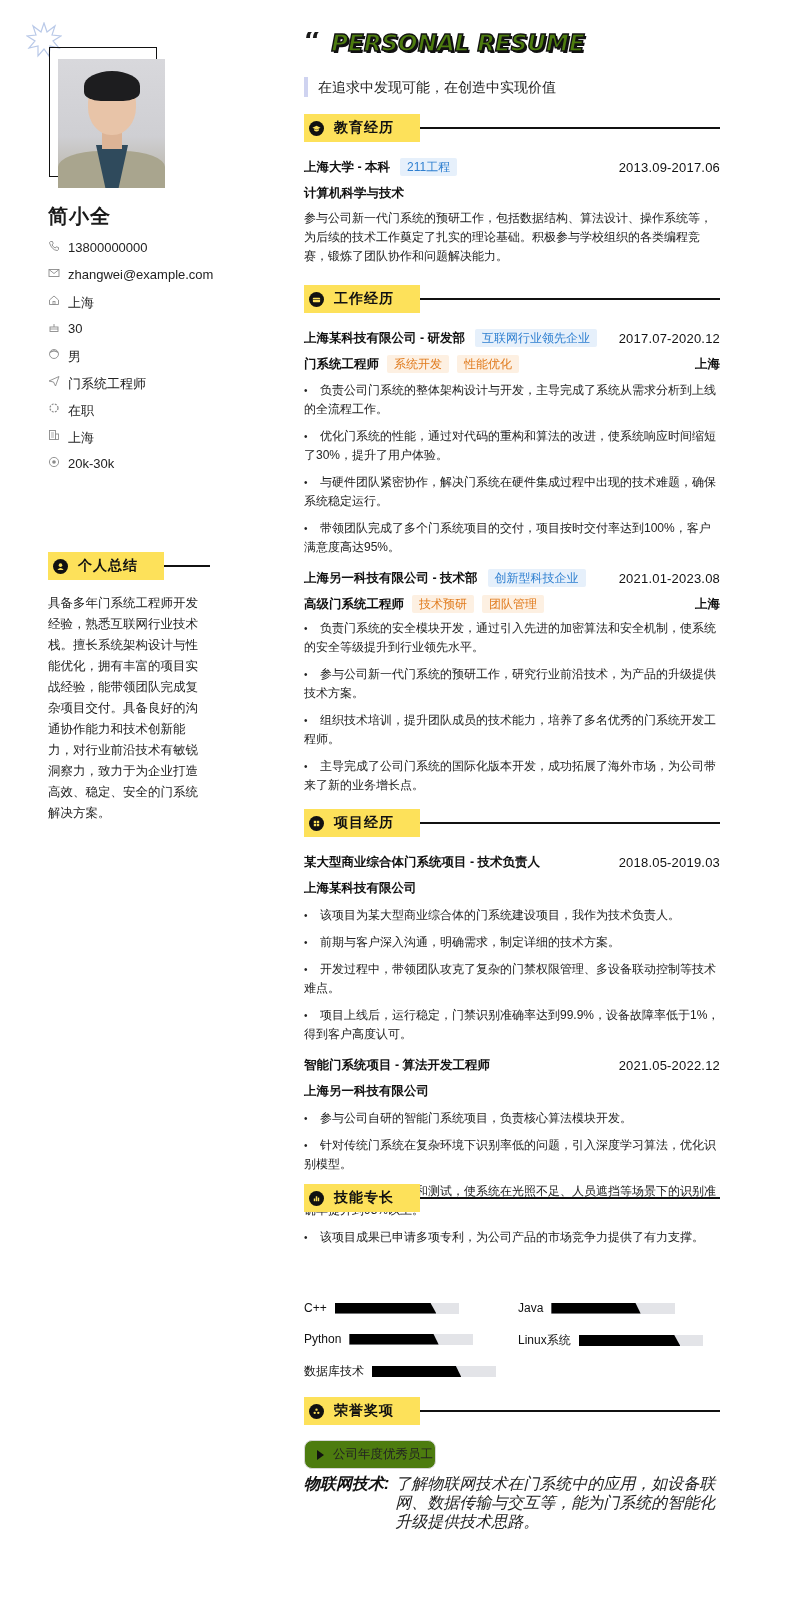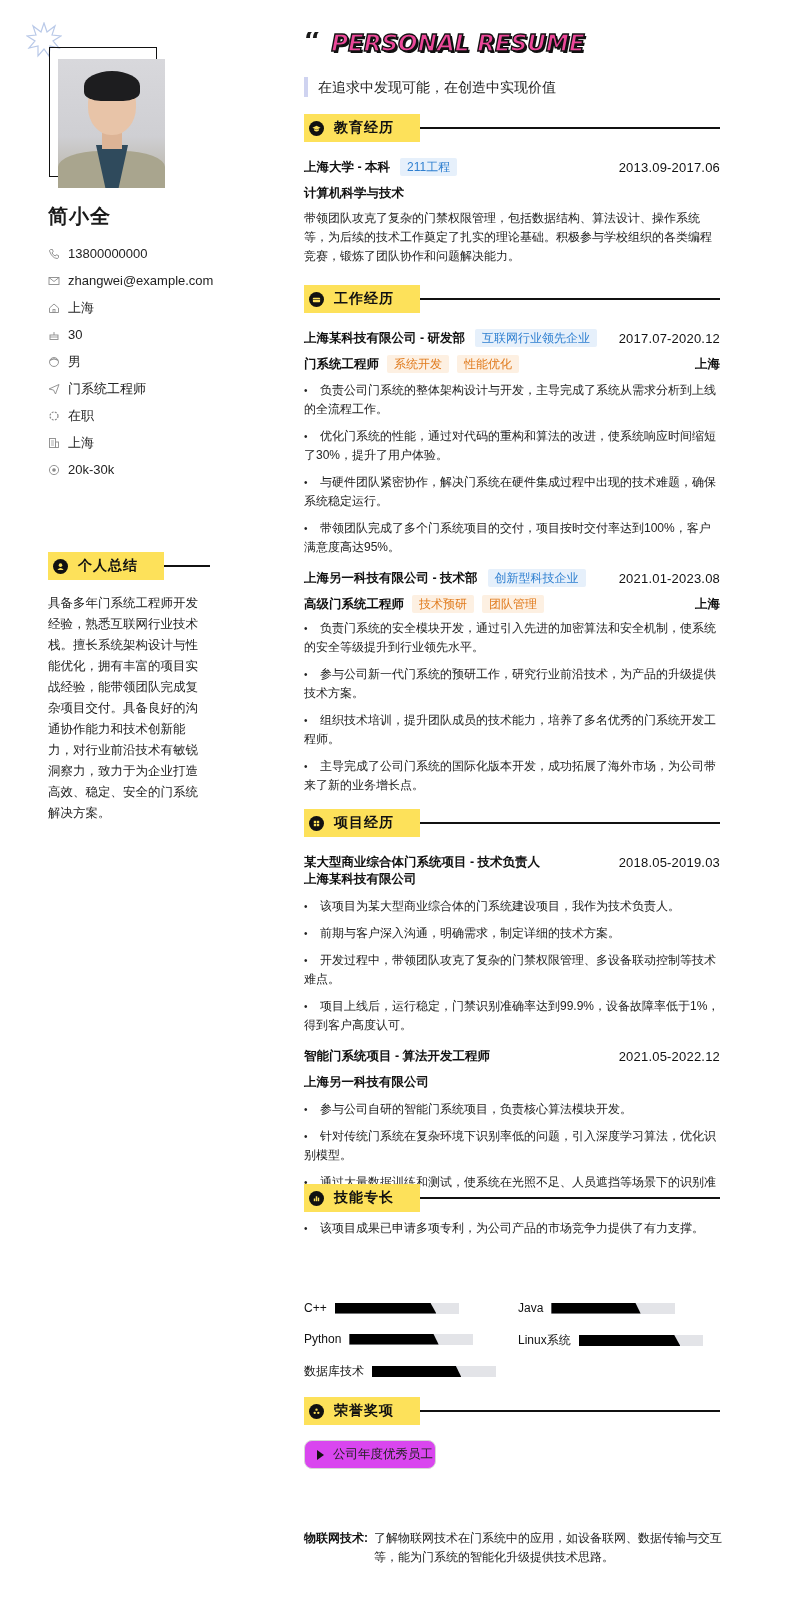--- a/index.html
+++ b/index.html
@@ -50,21 +50,21 @@
     position: absolute; left: 38px; top: 86px; width: 32px; height: 44px;
     background: #2f4a5c;
     clip-path: polygon(0 0, 100% 0, 70% 100%, 30% 100%);
   }
   .name {
     position: absolute; left: 48px; top: 203px;
     font-size: 20px; font-weight: bold; letter-spacing: 1px;
   }
   .info-list { position: absolute; left: 48px; top: 240px; list-style: none; }
   .info-item {
-    display: flex; align-items: center; height: 27px;
+    display: flex; align-items: flex-start; height: 27px;
     font-size: 13px; color: #222;
   }
   .info-icon {
     width: 12px; height: 12px; margin-right: 8px; color: #8a8a8a;
     display: inline-flex; align-items: center; justify-content: center;
   }
   .info-icon svg { width: 12px; height: 12px; }
 
   .summary-head { position: absolute; left: 48px; top: 552px; width: 162px; height: 28px; }
   .summary-text {
@@ -83,21 +83,21 @@
     display: inline-flex; align-items: center; justify-content: center;
     margin-right: 10px; flex: none;
   }
   .sec-icon svg { width: 9px; height: 9px; }
   .sec-title { font-size: 14px; font-weight: bold; color: #111; letter-spacing: 1px; }
   .sec-line { flex: 1; height: 1.5px; background: #111; }
   .title-row { position: absolute; left: 304px; top: 30px; display: flex; align-items: center; }
   .quote { font-family: "DejaVu Serif", serif; font-size: 30px; font-weight: bold; line-height: 20px; margin-right: 10px; height: 22px; overflow: hidden; }
   .big-title {
     font-family: "DejaVu Sans", sans-serif; font-weight: bold; font-size: 23px;
-    color: #ec4899; letter-spacing: 0px;
+    color: #4d7c0f; letter-spacing: 0px;
     -webkit-text-stroke: 1.4px #111;
     text-shadow: 2px 2px 0 #111;
     font-style: italic;
   }
   .motto {
     position: absolute; left: 304px; top: 77px; height: 20px;
     border-left: 4px solid #cfd3f0; padding-left: 10px;
     font-size: 14px; line-height: 20px; color: #222;
   }
 
@@ -127,29 +127,29 @@
   .skill .bar { height: 11px; background: #e3e4e8; margin-left: 8px; position: relative; width: 124px; }
   .skill .fill {
     position: absolute; left: 0; top: 0; height: 11px; background: #000;
     clip-path: polygon(0 0, 94% 0, 100% 100%, 0 100%);
   }
 
   .award-btn {
     position: absolute; left: 304px; top: 1440px; height: 29px; width: 132px;
     border: 1px solid #d7d7d7; border-radius: 8px;
     display: flex; align-items: center; padding-left: 12px;
-    font-size: 12.5px; color: #222; background: #d946ef;
+    font-size: 12.5px; color: #222; background: #4d7c0f;
   }
   .award-btn .tri {
     width: 0; height: 0; border-left: 7px solid #111; border-top: 5px solid transparent;
     border-bottom: 5px solid transparent; margin-right: 9px;
   }
   .other {
-    position: absolute; left: 304px; top: 1529px; width: 420px; display: flex;
-    font-size: 12px; line-height: 19px; color: #222;
+    position: absolute; left: 304px; top: 1474px; width: 420px; display: flex;
+    font-size: 16px; line-height: 19px; color: #222; font-style: italic;
   }
   .other .label { font-weight: bold; white-space: nowrap; color: #111; }
 </style>
 </head>
 <body>
 
 <div class="page">
 
   <div class="sidebar">
     <svg class="star" viewBox="0 0 36 36">
@@ -286,21 +286,21 @@
       <div class="sec-line"></div>
     </div>
     <div class="row" style="margin-top:16px; height:18px;">
       <div class="row-left">
         <span class="bold13">上海大学 - 本科</span>
         <span class="badge-blue">211工程</span>
       </div>
       <span class="date">2013.09-2017.06</span>
     </div>
     <div class="bold13" style="margin-top:9px; height:18px;">计算机科学与技术</div>
-    <div class="para" style="margin-top:6px;">带领团队攻克了复杂的门禁权限管理，包括数据结构、算法设计、操作系统等，为后续的技术工作奠定了扎实的理论基础。积极参与学校组织的各类编程竞赛，锻炼了团队协作和问题解决能力。</div>
+    <div class="para" style="margin-top:6px;">参与公司新一代门系统的预研工作，包括数据结构、算法设计、操作系统等，为后续的技术工作奠定了扎实的理论基础。积极参与学校组织的各类编程竞赛，锻炼了团队协作和问题解决能力。</div>
   </div>
 
   <div class="block" style="top:285px;">
     <div class="sec-head">
       <div class="sec-tag">
         <span class="sec-icon">
           <svg viewBox="0 0 10 10">
               <rect x="1" y="3" width="8" height="5" rx="0.8" fill="#fde15a"></rect>
               <line x1="1" y1="5" x2="9" y2="5" stroke="#111" stroke-width="0.7"></line>
             </svg>
@@ -373,21 +373,21 @@
         <span class="sec-title">项目经历</span>
       </div>
       <div class="sec-line"></div>
     </div>
 
     <div>
       <div class="row" style="margin-top:16px; height:18px;">
         <span class="bold13">某大型商业综合体门系统项目 - 技术负责人</span>
         <span class="date">2018.05-2019.03</span>
       </div>
-      <div class="bold13" style="height:18px;">上海某科技有限公司</div>
+      <div class="bold13" style="margin-top:9px; height:18px;">上海某科技有限公司</div>
       <ul class="bullets" style="margin-top:8px;">
         <li><span class="dot">•</span><span>该项目为某大型商业综合体的门系统建设项目，我作为技术负责人。</span></li>
         <li><span class="dot">•</span><span>前期与客户深入沟通，明确需求，制定详细的技术方案。</span></li>
         <li><span class="dot">•</span><span>开发过程中，带领团队攻克了复杂的门禁权限管理、多设备联动控制等技术难点。</span></li>
         <li><span class="dot">•</span><span>项目上线后，运行稳定，门禁识别准确率达到99.9%，设备故障率低于1%，得到客户高度认可。</span></li>
       </ul>
     </div>
 
     <div>
       <div class="row" style="margin-top:12px; height:18px;">

